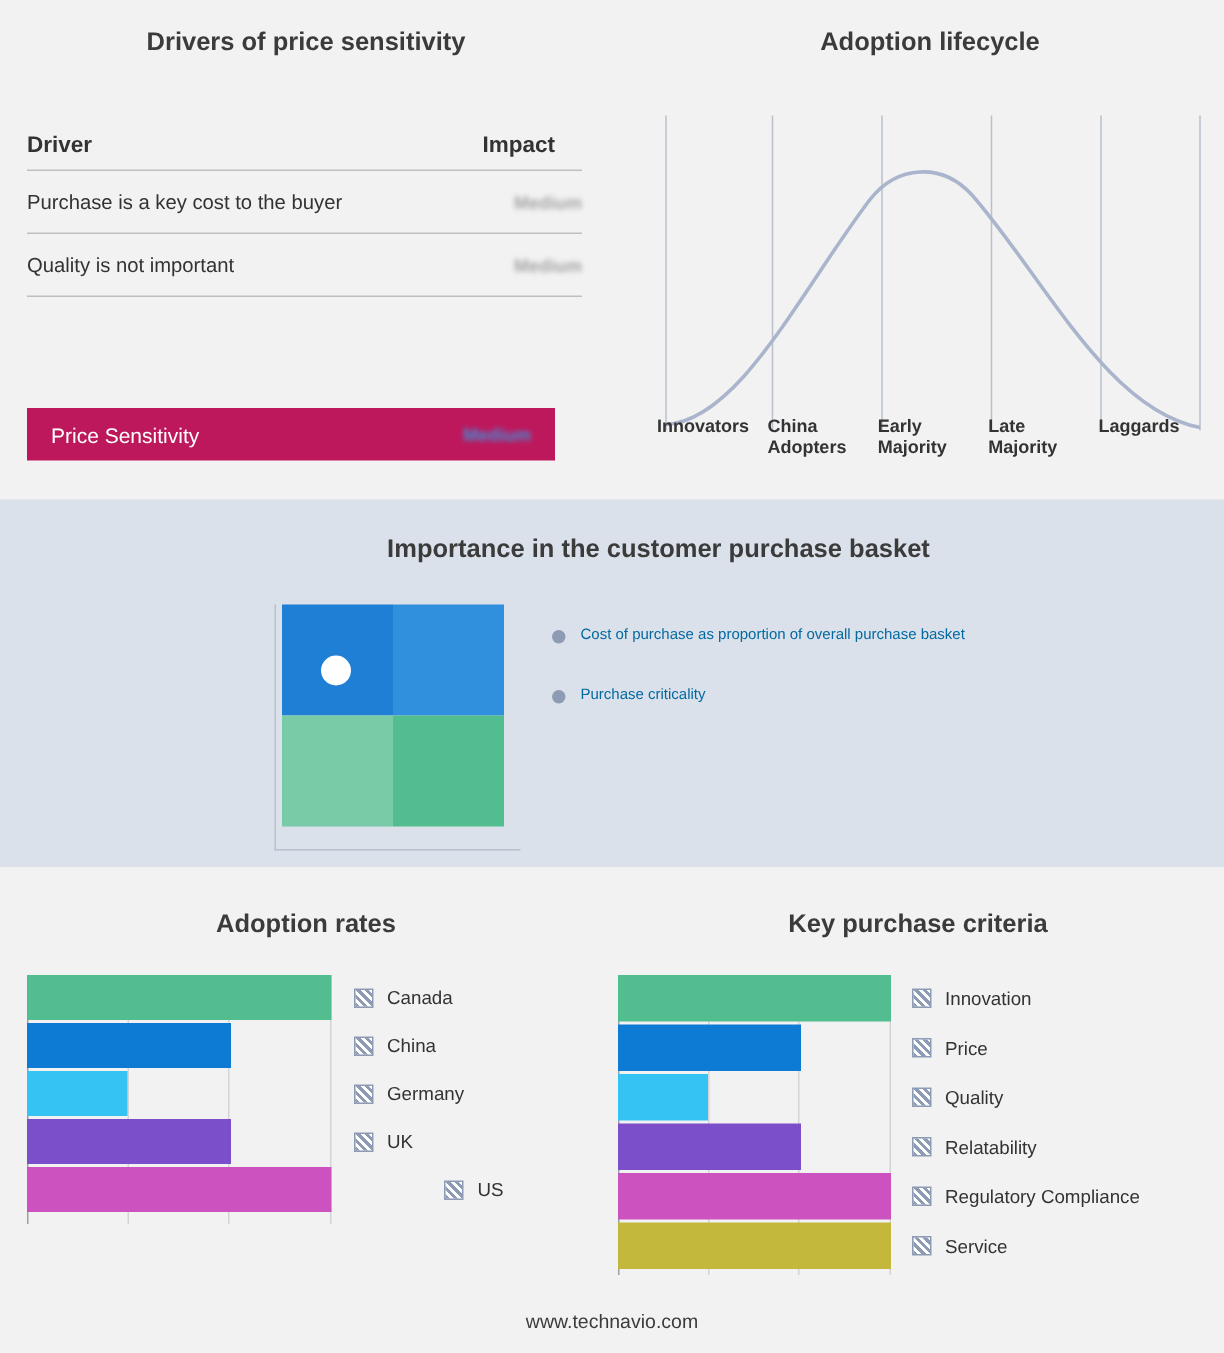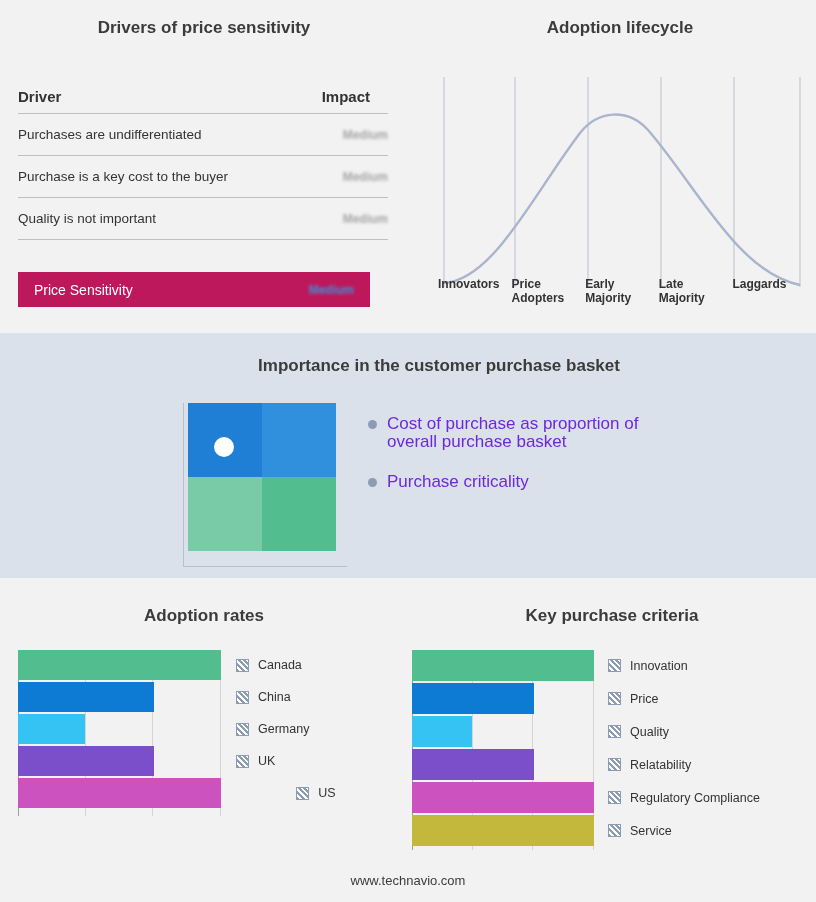--- a/index.html
+++ b/index.html
@@ -53,21 +53,21 @@
   #panel3{position:absolute;left:0;top:333px;width:816px;height:245px;}
   #panel3 .panel-title{top:23px;padding-left:31px;}
   .quad-wrap{position:absolute;left:183px;top:70px;width:160px;height:160px;
     border-left:1px solid #b9c0cb;border-bottom:1px solid #b9c0cb;padding:3px 0 0 3px;}
   .quad{position:absolute;left:4px;top:0;width:148px;height:148px;display:grid;
     grid-template-columns:1fr 1fr;grid-template-rows:1fr 1fr;}
   .dot{position:absolute;left:30px;top:34px;width:20px;height:20px;border-radius:50%;background:#fff;}
   .legend{position:absolute;left:368px;top:82px;width:290px;}
   .legend .li{display:flex;align-items:flex-start;margin-bottom:22px;}
   .legend .bullet{width:9px;height:9px;border-radius:50%;background:#8d9bb5;margin:5px 10px 0 0;flex:none;}
-  .legend .txt{font-size:17px;color:#6d28d9;line-height:18px;}
+  .legend .txt{font-size:10px;color:#0369a1;line-height:18px;}
 
   
   #panel4{position:absolute;left:0;top:578px;width:408px;height:324px;}
   #panel5{position:absolute;left:408px;top:578px;width:408px;height:324px;}
   #panel4 .panel-title,#panel5 .panel-title{top:28px;}
   .bars{position:absolute;}
   .bars .grid{position:absolute;top:0;left:0;height:100%;border-left:1px solid #d4d4d4;}
   .bars .axis{position:absolute;top:0;left:0;height:100%;border-left:1px solid #9aa0a6;}
   .brow{position:relative;margin-bottom:2px;}
   .bar{height:100%;}
@@ -89,24 +89,20 @@
 
 <div id="panel1">
   <div class="panel-title">Drivers of price sensitivity</div>
 
   <div class="tbl">
     <div class="hrow">
       <span>Driver</span>
       <span class="hdr-impact">Impact</span>
     </div>
     <div class="row">
-      <span>Purchases are undifferentiated</span>
-      <span class="impact">Medium</span>
-    </div>
-    <div class="row">
       <span>Purchase is a key cost to the buyer</span>
       <span class="impact">Medium</span>
     </div>
     <div class="row">
       <span>Quality is not important</span>
       <span class="impact">Medium</span>
     </div>
   </div>
 
   <div class="summary">
@@ -123,21 +119,21 @@
       <line x1="6" y1="2" x2="6" y2="212" stroke="#b9c0cb" stroke-width="1"></line>
       <line x1="77" y1="2" x2="77" y2="212" stroke="#b9c0cb" stroke-width="1"></line>
       <line x1="150" y1="2" x2="150" y2="212" stroke="#b9c0cb" stroke-width="1"></line>
       <line x1="223" y1="2" x2="223" y2="212" stroke="#b9c0cb" stroke-width="1"></line>
       <line x1="296" y1="2" x2="296" y2="212" stroke="#b9c0cb" stroke-width="1"></line>
       <line x1="362" y1="2" x2="362" y2="212" stroke="#b9c0cb" stroke-width="1"></line>
       <path d="M6,208 C55,205 95,120 142,58 C160,35 190,33 210,55 C258,110 300,198 362,210" fill="none" stroke="#aab4cc" stroke-width="2.4"></path>
     </svg>
     <div class="lc-labels">
       <div>Innovators</div>
-      <div>Price Adopters</div>
+      <div>China Adopters</div>
       <div>Early Majority</div>
       <div>Late Majority</div>
       <div>Laggards</div>
     </div>
   </div>
 </div>
 
 <div id="panel3">
   <div class="panel-title">Importance in the customer purchase basket</div>
 

